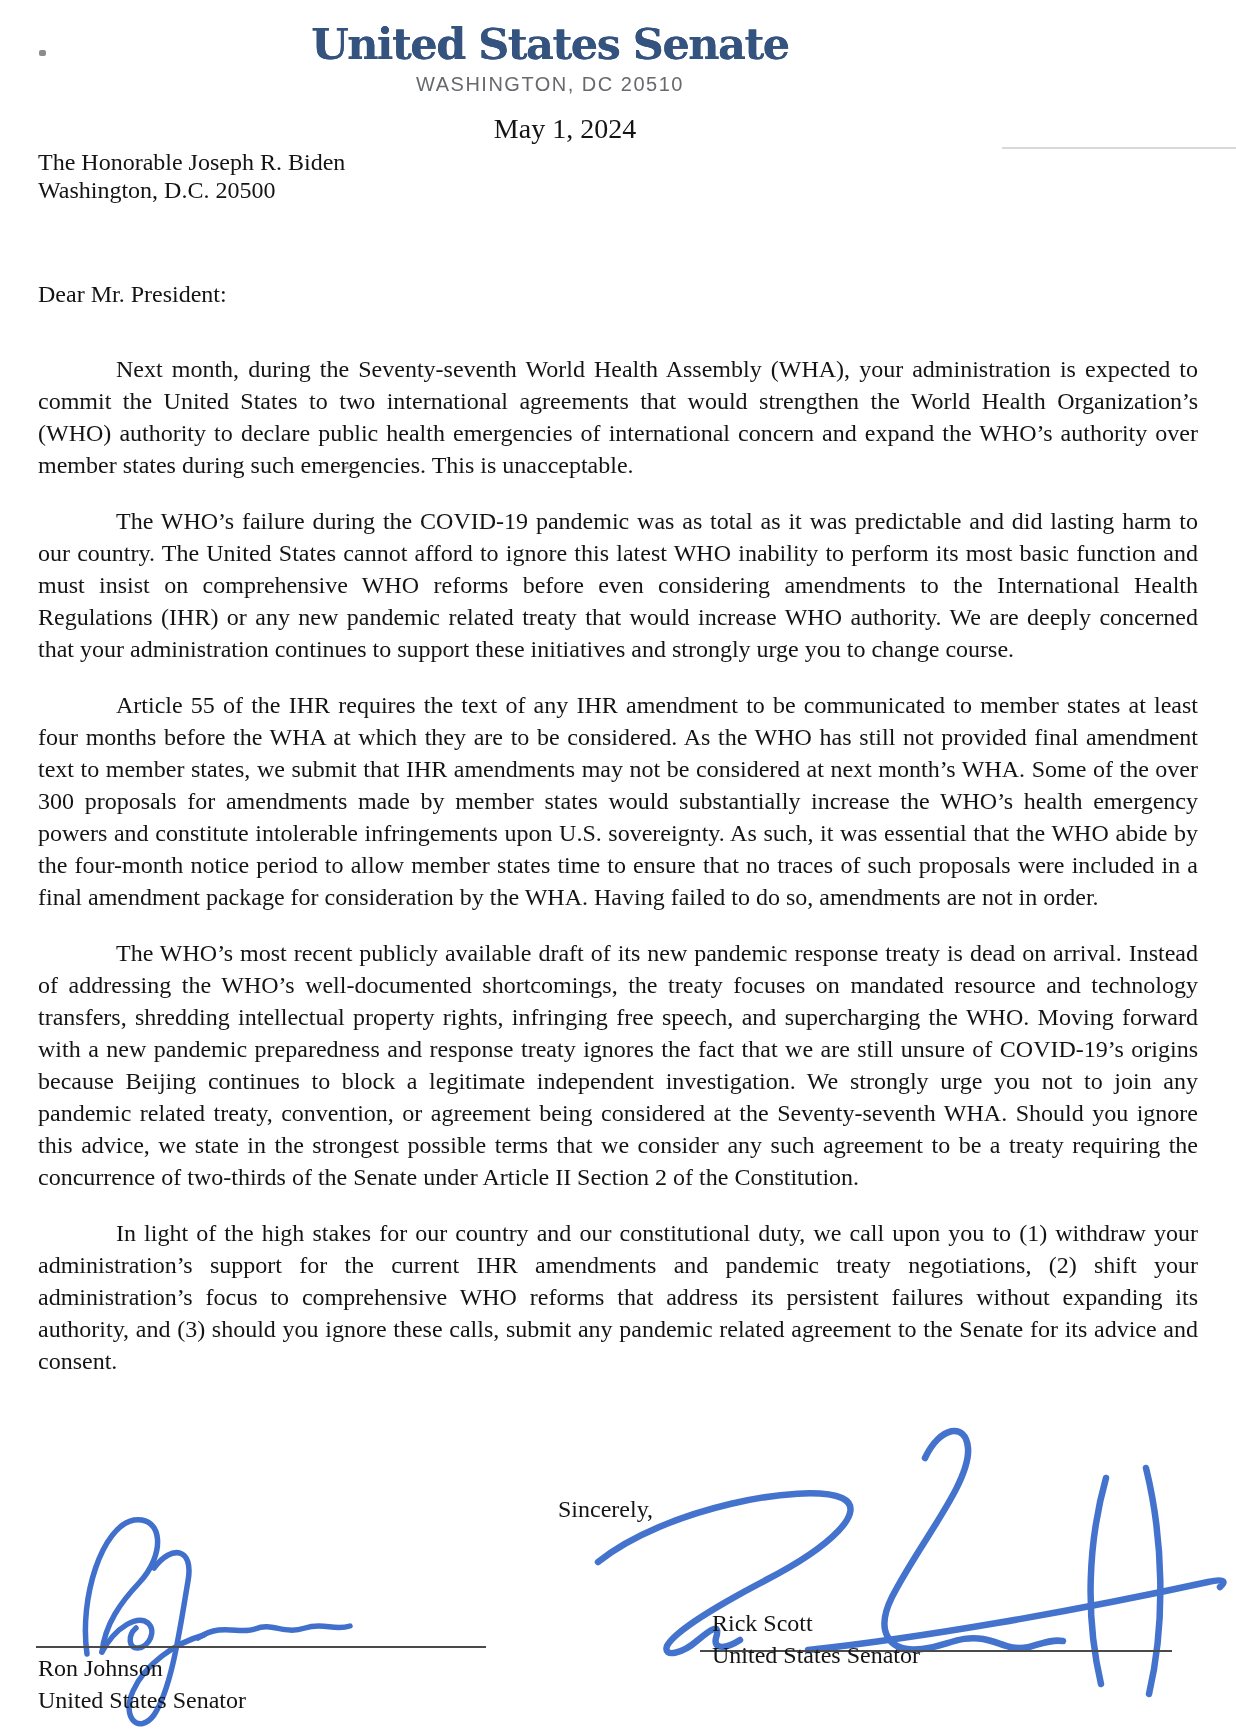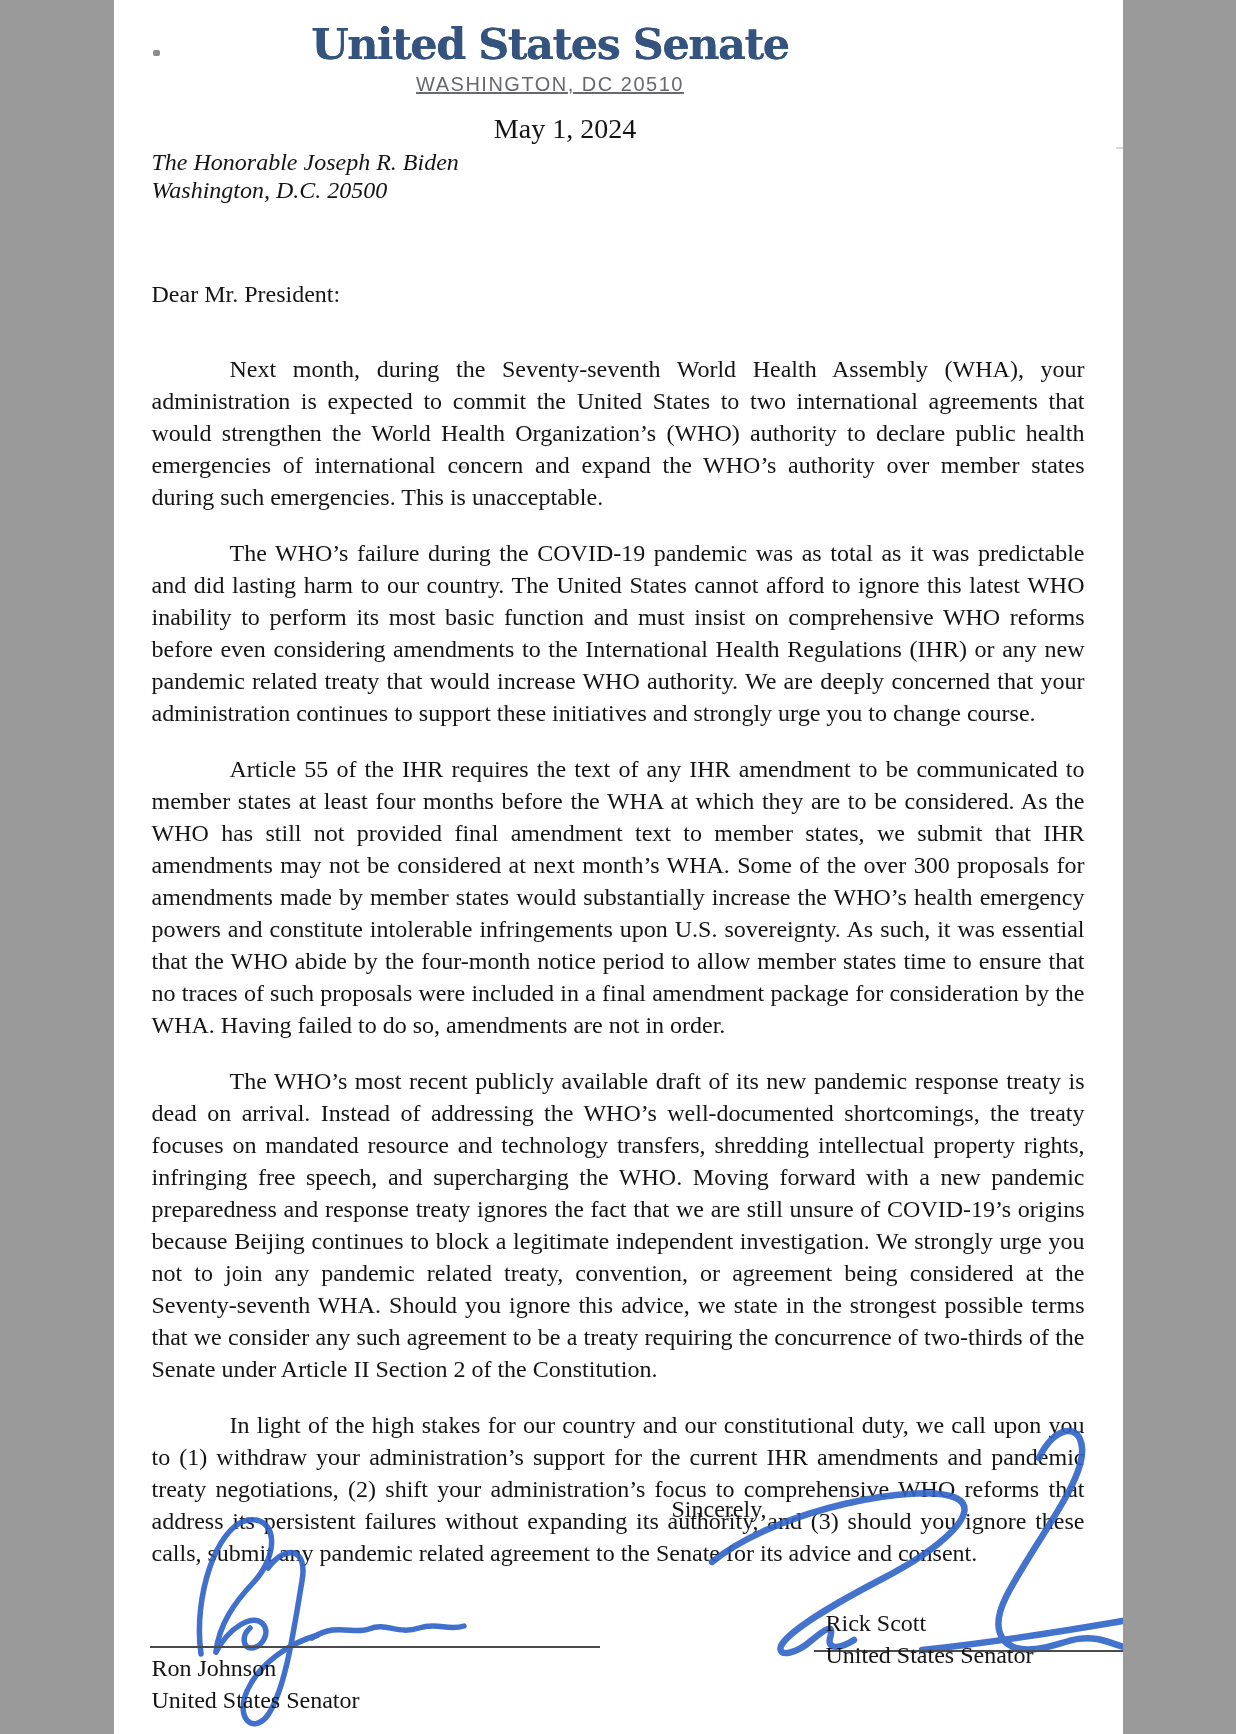--- a/index.html
+++ b/index.html
@@ -1,18 +1,18 @@
 <!DOCTYPE html>
 <html><head>
 <meta charset="utf-8">
 <style>
   html,body{margin:0;padding:0;background:#9a9a9a;}
   .page{
     position:relative;
-    width:1009px;height:1734px;
+    width:1236px;height:1734px;
     background:#ffffff;
     margin:0 auto;
     overflow:hidden;
     font-family:"Liberation Serif", serif;
     color:#141414;
   }
   
   .letterhead{position:absolute;top:20px;left:0;right:136px;text-align:center;}
   .lh-title{
     font-family:"DejaVu Serif", serif;
@@ -22,29 +22,28 @@
     color:#35537f;
     line-height:1.15;
     text-shadow:0 0 .4px #35537f;
   }
   .lh-city{
     margin-top:4px;
     font-family:"Liberation Sans", sans-serif;
     font-size:20px;
     letter-spacing:1.5px;
     color:#67696c;
-    text-decoration:underline;
   }
   .date-line{
     position:absolute;top:113px;left:0;right:106px;
     text-align:center;
     font-size:28px;
   }
   
-  .recipient{position:absolute;top:148px;left:38px;font-size:24px;line-height:28px;font-style:italic;}
+  .recipient{position:absolute;top:148px;left:38px;font-size:24px;line-height:28px;}
   .salutation{position:absolute;top:281px;left:38px;font-size:24px;}
   
   .body-text{
     position:absolute;top:338px;left:38px;right:38px;
     font-size:24px;line-height:32px;
     text-align:justify;
   }
   .body-text p{margin:15px 0 24px 0;text-indent:78px;}
   
   .valediction{position:absolute;top:1496px;left:558px;font-size:24px;}

